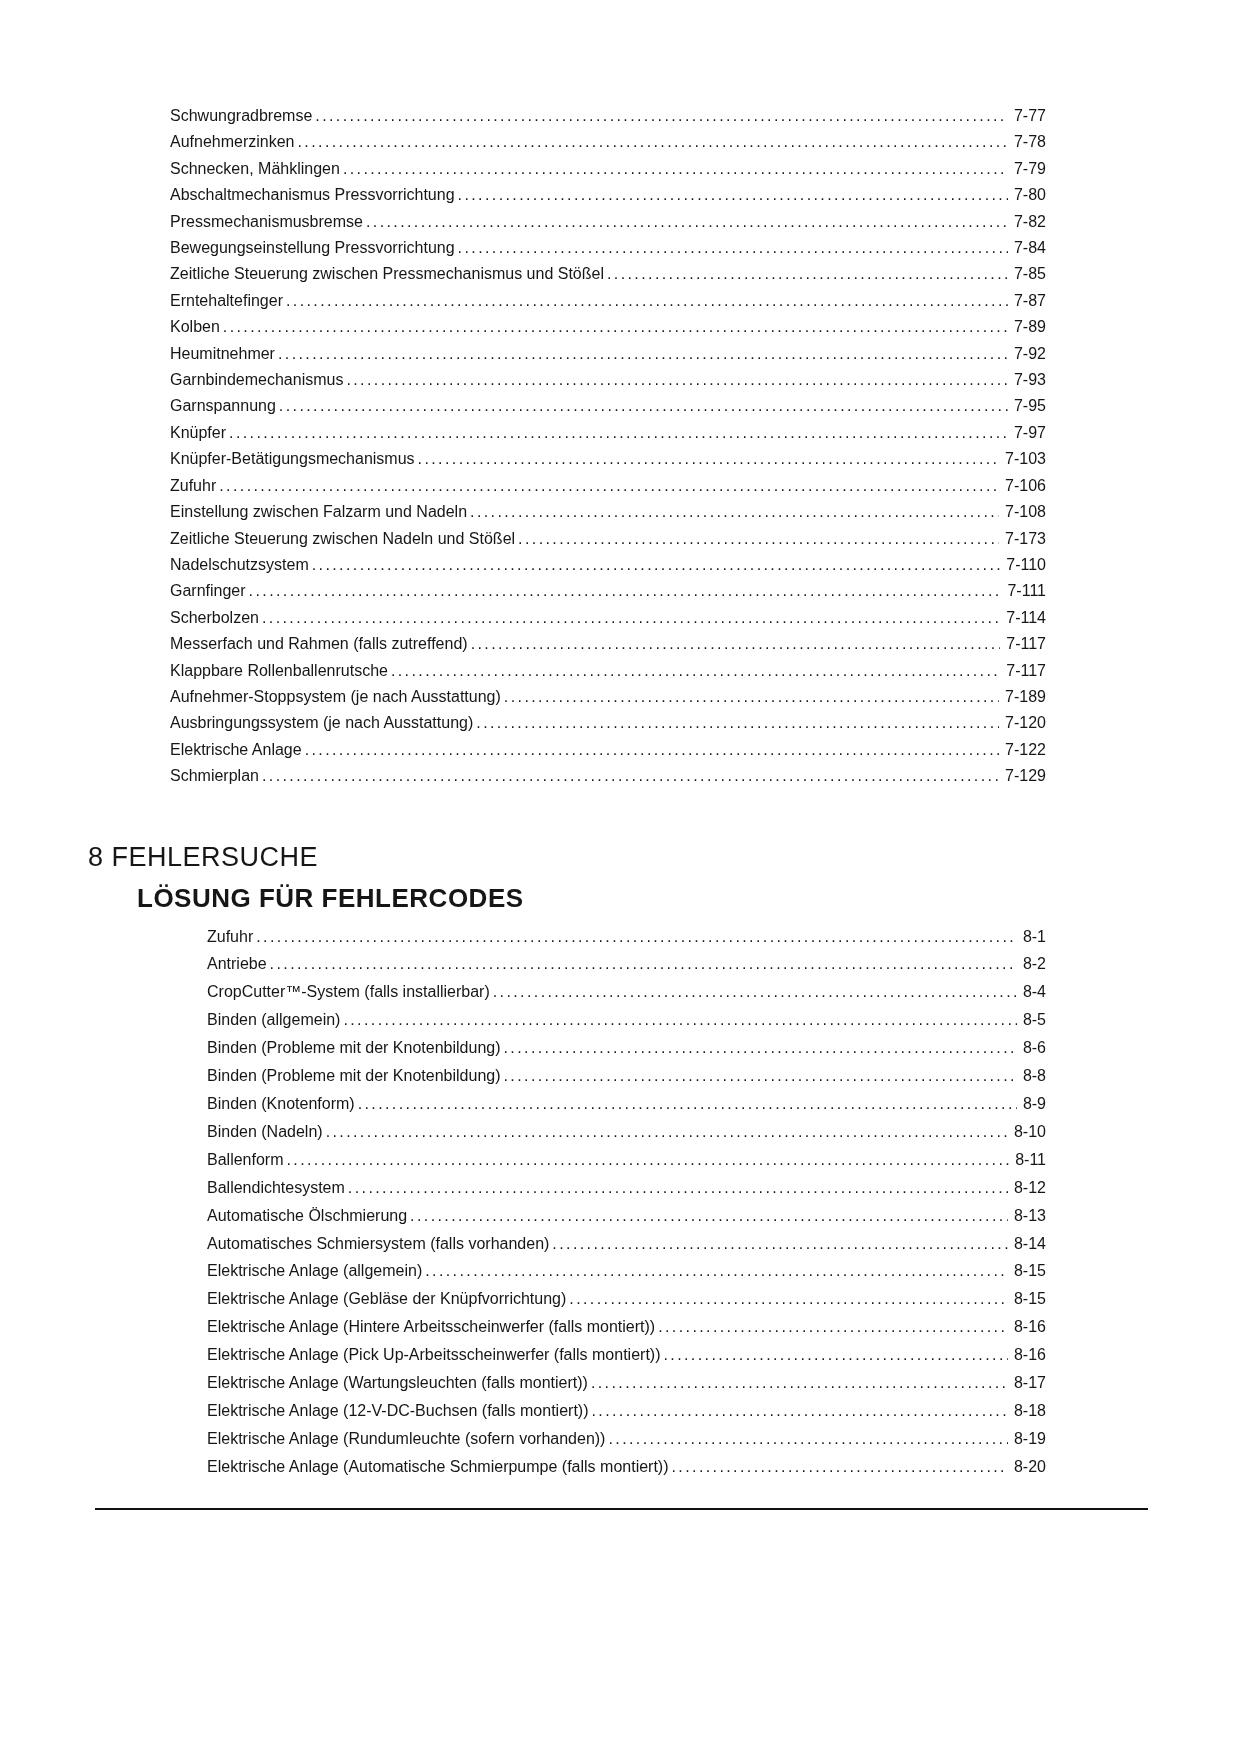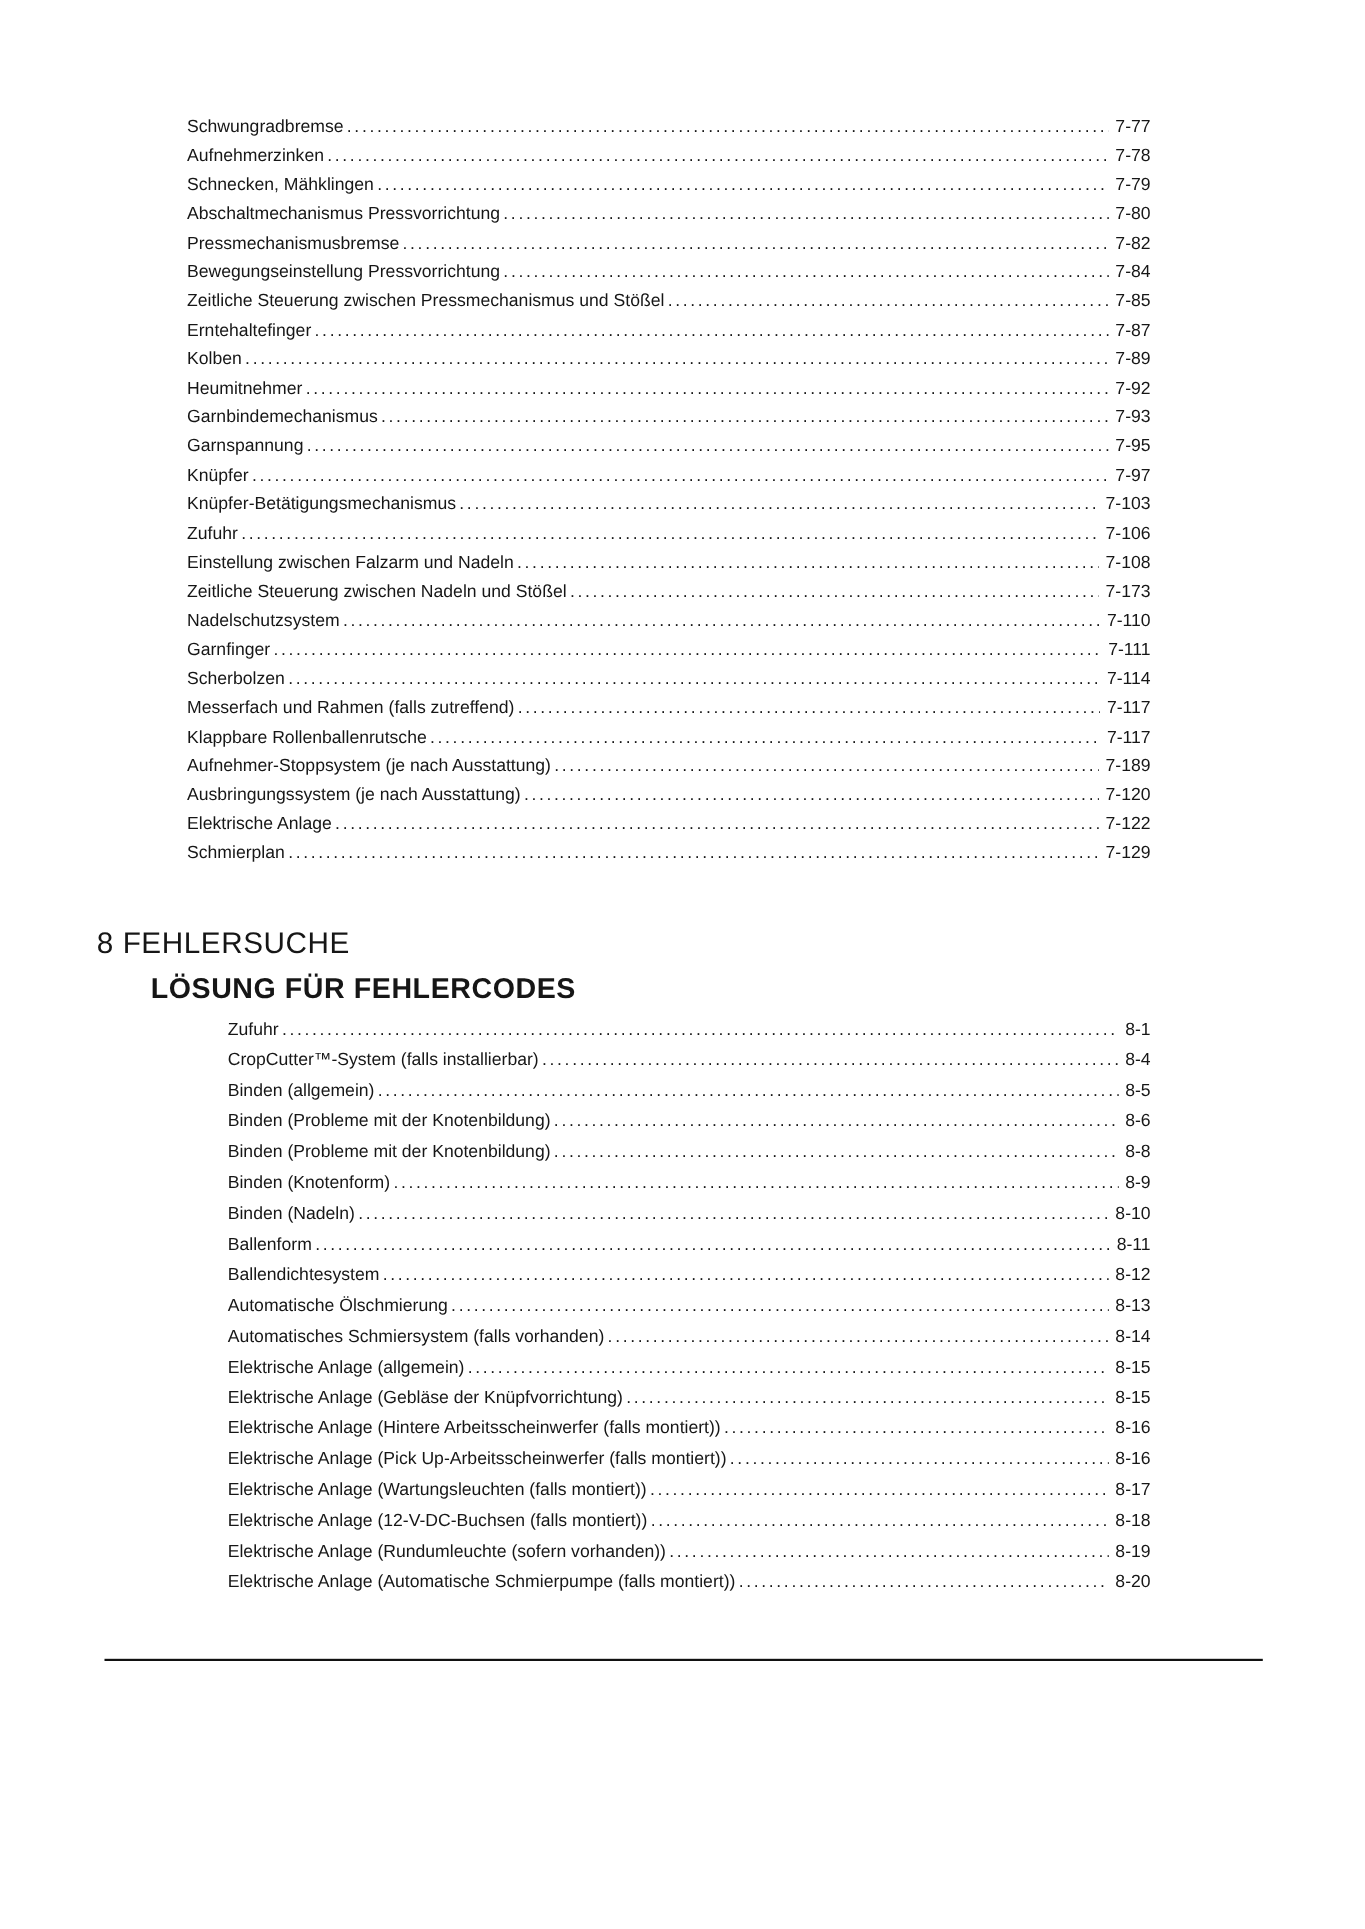--- a/index.html
+++ b/index.html
@@ -225,20 +225,25 @@
 
   <h2 class="chapter-subheading">LÖSUNG FÜR FEHLERCODES</h2>
 
   <div class="toc toc-level2">
       <div class="toc-row">
         <span class="toc-title">Zufuhr</span>
         <span class="leader"></span>
         <span class="page-num">8-1</span>
       </div>
       <div class="toc-row">
+        <span class="toc-title">Antriebe</span>
+        <span class="leader"></span>
+        <span class="page-num">8-2</span>
+      </div>
+      <div class="toc-row">
         <span class="toc-title">CropCutter™-System (falls installierbar)</span>
         <span class="leader"></span>
         <span class="page-num">8-4</span>
       </div>
       <div class="toc-row">
         <span class="toc-title">Binden (allgemein)</span>
         <span class="leader"></span>
         <span class="page-num">8-5</span>
       </div>
       <div class="toc-row">

